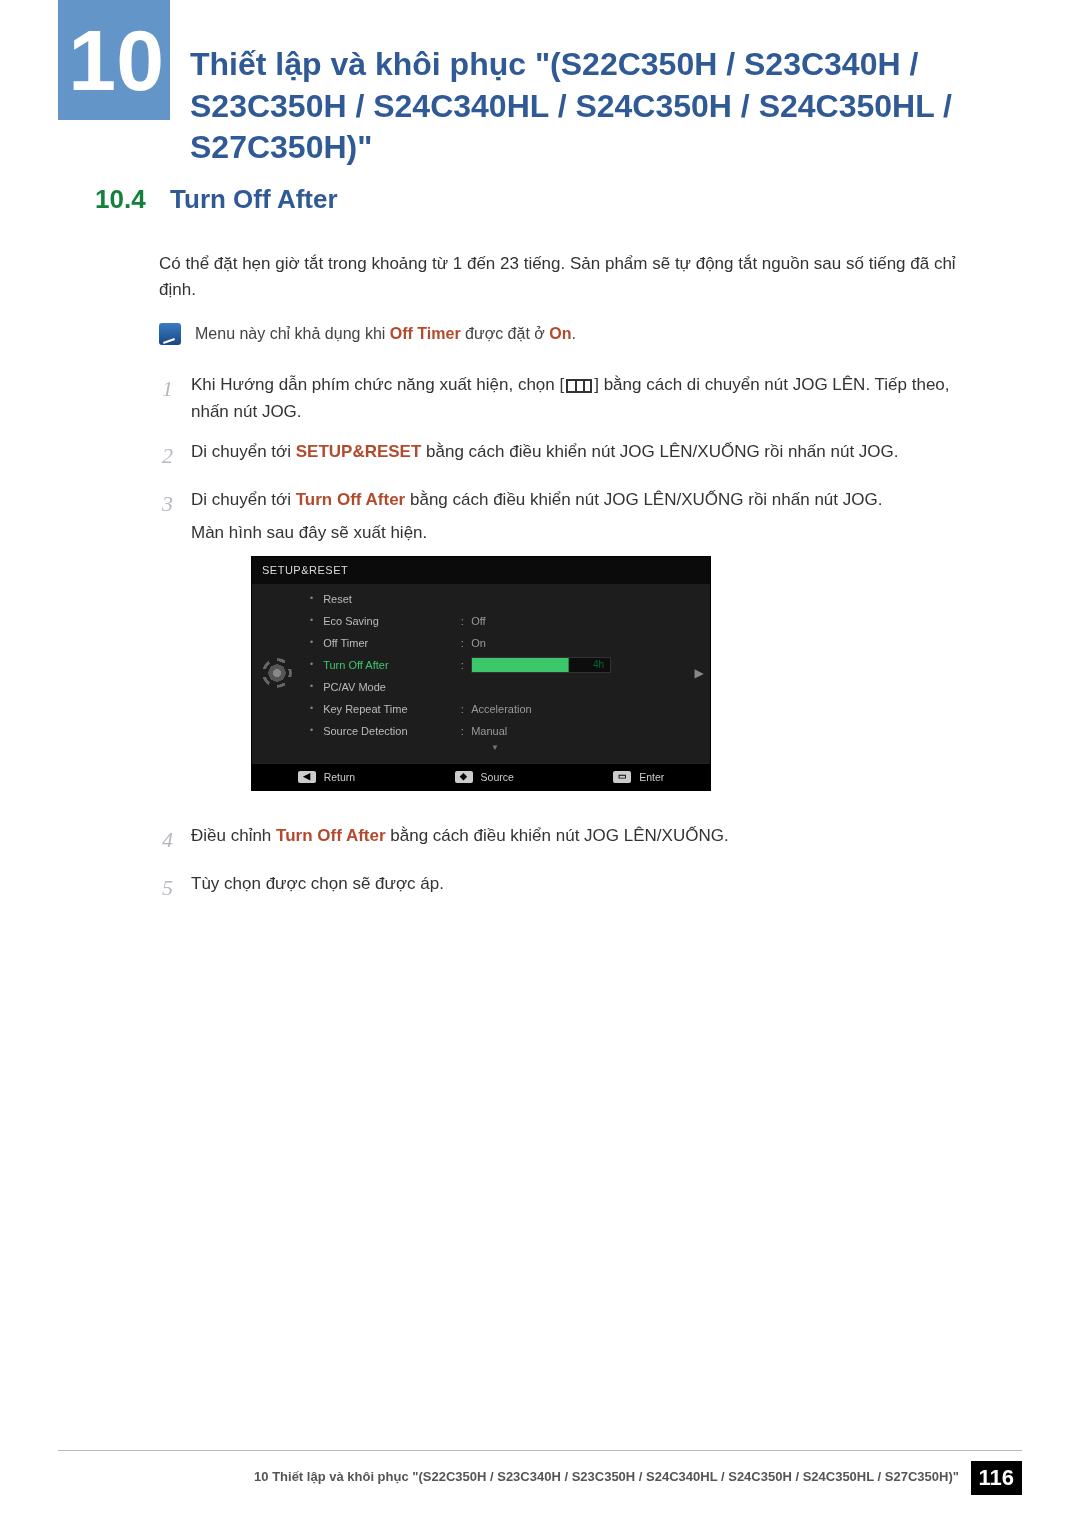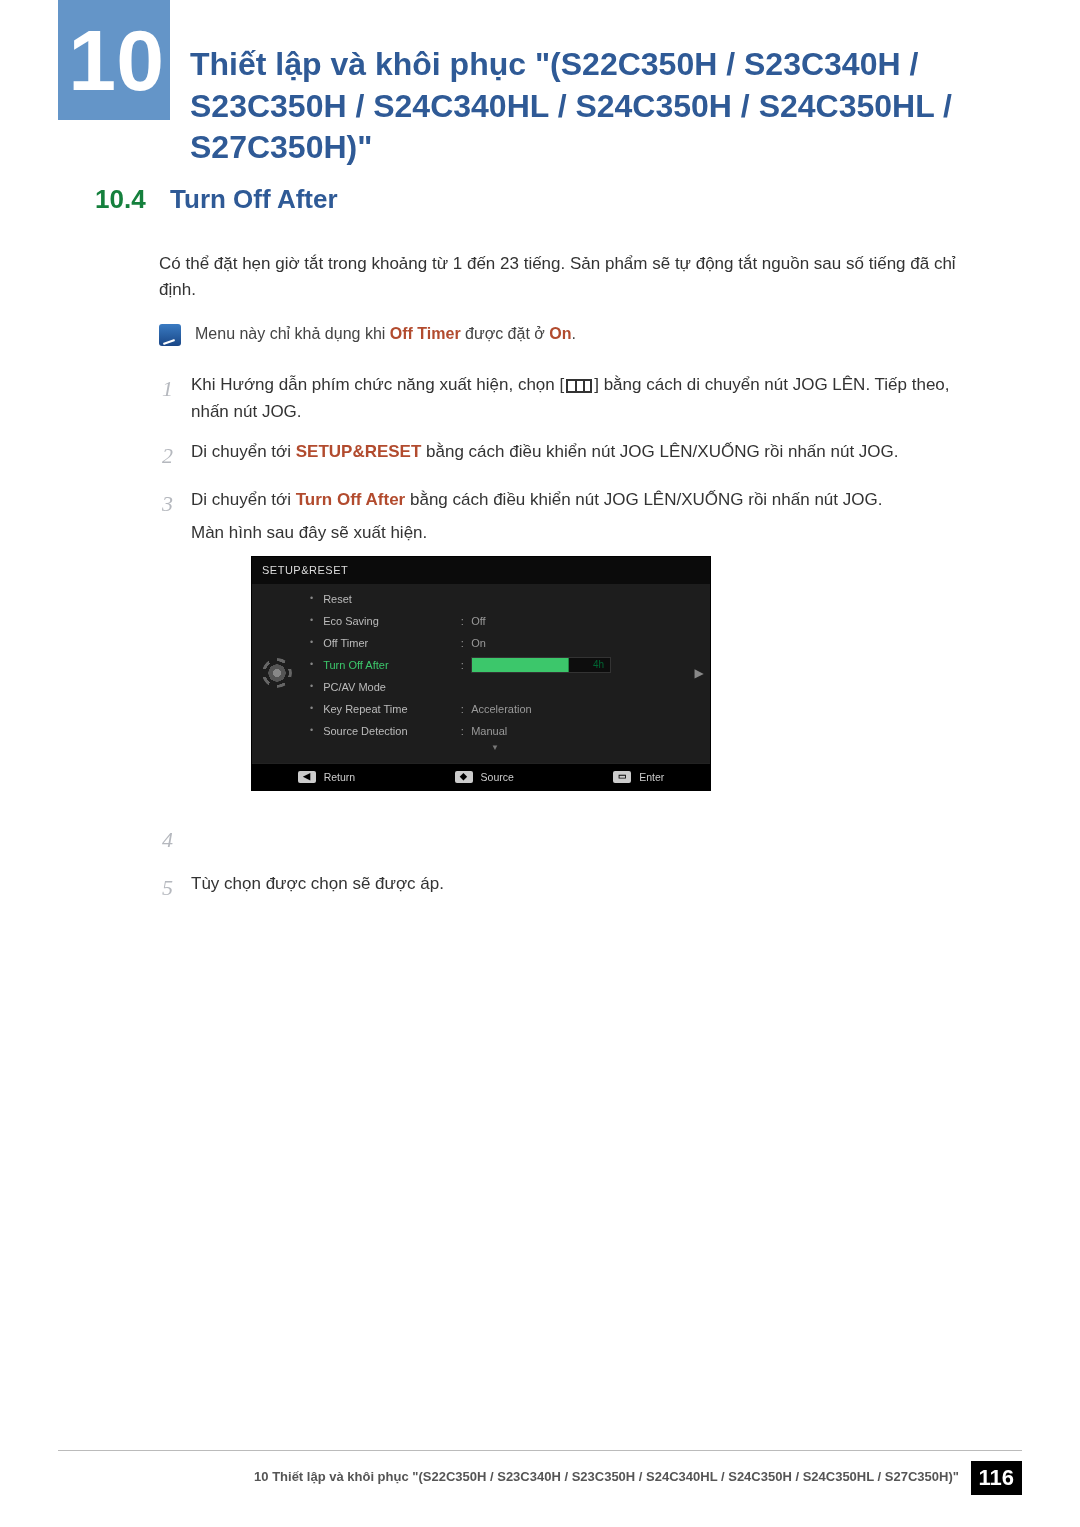--- a/index.html
+++ b/index.html
@@ -51,21 +51,21 @@
   }
   .body {
     margin-top: 36px;
     margin-left: 64px;
     font-size: 17px;
     line-height: 1.55;
     color: #333;
   }
   .note-row {
     display: flex;
-    align-items: flex-end;
+    align-items: center;
     gap: 14px;
     margin-top: 18px;
     margin-bottom: 26px;
   }
   .note-icon {
     width: 22px; height: 22px;
     background: linear-gradient(#3a7bc2,#1a4787);
     border-radius: 3px;
     flex-shrink: 0;
     position: relative;
@@ -367,20 +367,23 @@
                   <span class="sym">▭</span>
                   <span>Enter</span>
                 </span>
             </div>
           </div>
         </div>
       </div>
 
       <div class="step">
         <div class="stepnum">4</div>
+        <div class="steptext">
+          <span>Điều chỉnh </span><span class="toa">Turn Off After</span><span> bằng cách điều khiển nút JOG LÊN/XUỐNG.</span>
+        </div>
       </div>
       <div class="step">
         <div class="stepnum">5</div>
         <div class="steptext">Tùy chọn được chọn sẽ được áp.</div>
       </div>
     </div>
   </div>
 </div>
 
 <div class="footer">

